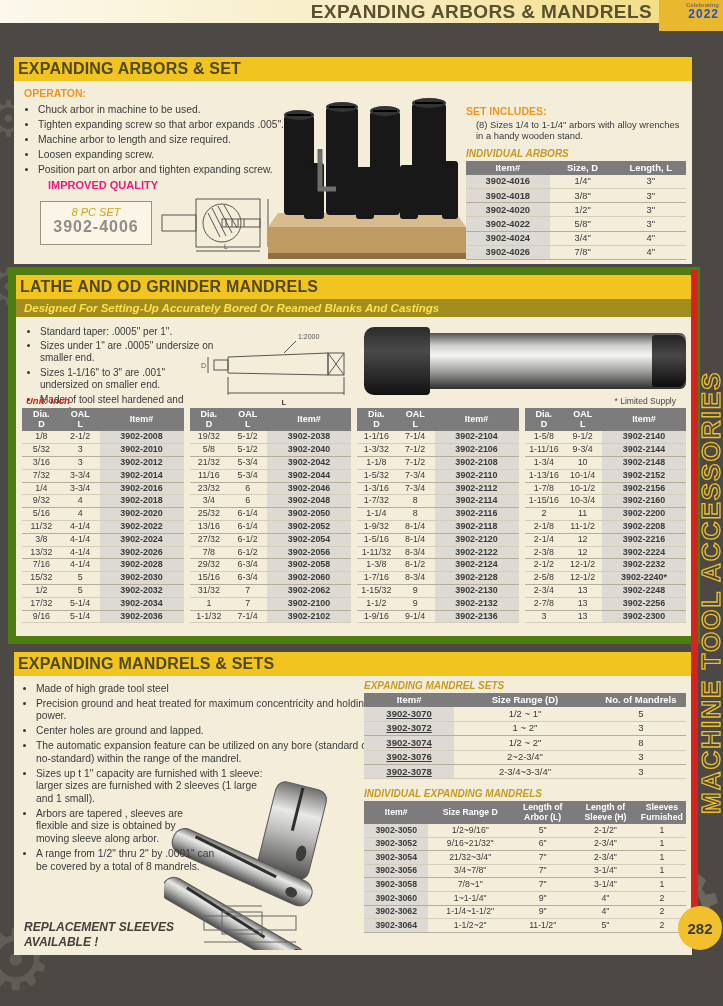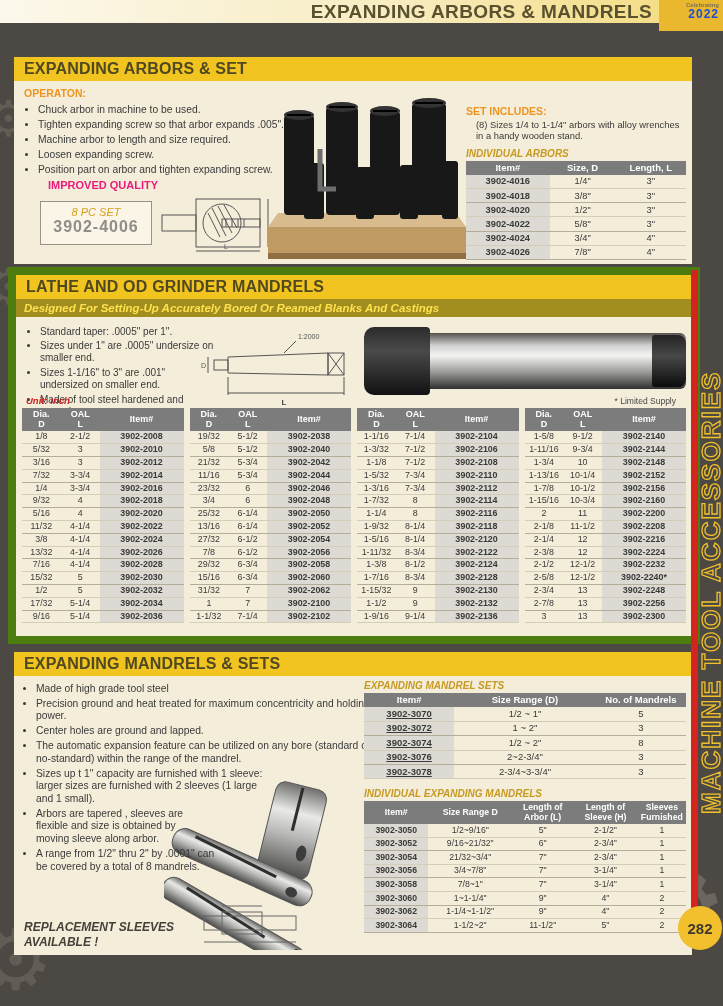--- a/index.html
+++ b/index.html
@@ -11,21 +11,21 @@
        background:linear-gradient(90deg,#fcf8ec 0%,#f8ecc0 55%,#f3da79 100%);}
   .hdr-title{position:absolute;left:0;top:0;width:652px;height:23px;line-height:23px;
        text-align:right;font-size:19px;font-weight:800;color:#59512f;letter-spacing:.4px;}
   .badge{position:absolute;right:0;top:0;width:64px;height:31px;background:#e9b82e;z-index:5;
        text-align:right;padding:2px 4px 0 0;box-sizing:border-box;line-height:1;}
   .badge .c1{display:block;font-size:6px;font-weight:bold;color:#7c7254;}
   .badge .c2{display:block;font-size:12px;font-weight:800;color:#1d4ed8;letter-spacing:1px;}
   
   .panel{position:absolute;background:#f4edda;z-index:2;}
   .secbar{position:absolute;left:0;top:0;right:0;height:24px;background:#f1c41f;
-       display:flex;align-items:center;padding-left:10px;
+       display:flex;align-items:center;padding-left:4px;
        font-size:16px;font-weight:800;color:#4f4820;letter-spacing:.2px;}
   .subbar{position:absolute;left:0;top:24px;right:0;height:18px;background:#a18e1f;
        display:flex;align-items:center;padding-left:8px;
        font-size:11.5px;font-weight:bold;font-style:italic;color:#ffe14e;}
   .orange-head{color:#ef941d;font-weight:bold;font-size:10.5px;}
   .gold-head{color:#c79a23;font-style:italic;font-weight:bold;font-size:10px;}
   ul.bullets{margin:0;padding-left:14px;list-style:disc;}
   ul.bullets li{margin:2.5px 0;line-height:1.22;}
   
   table{border-collapse:collapse;width:100%;table-layout:fixed;background:transparent;}

